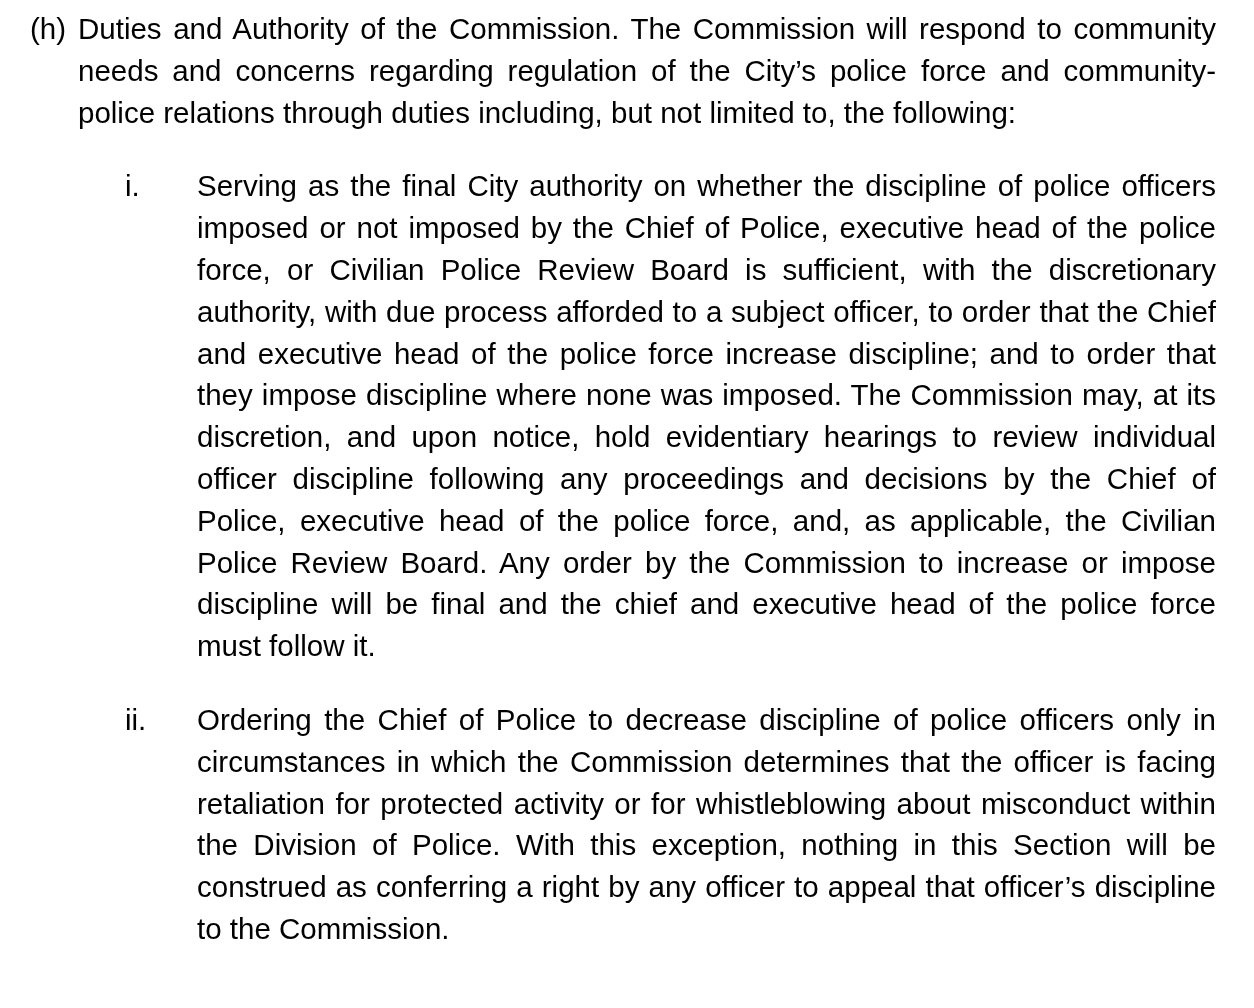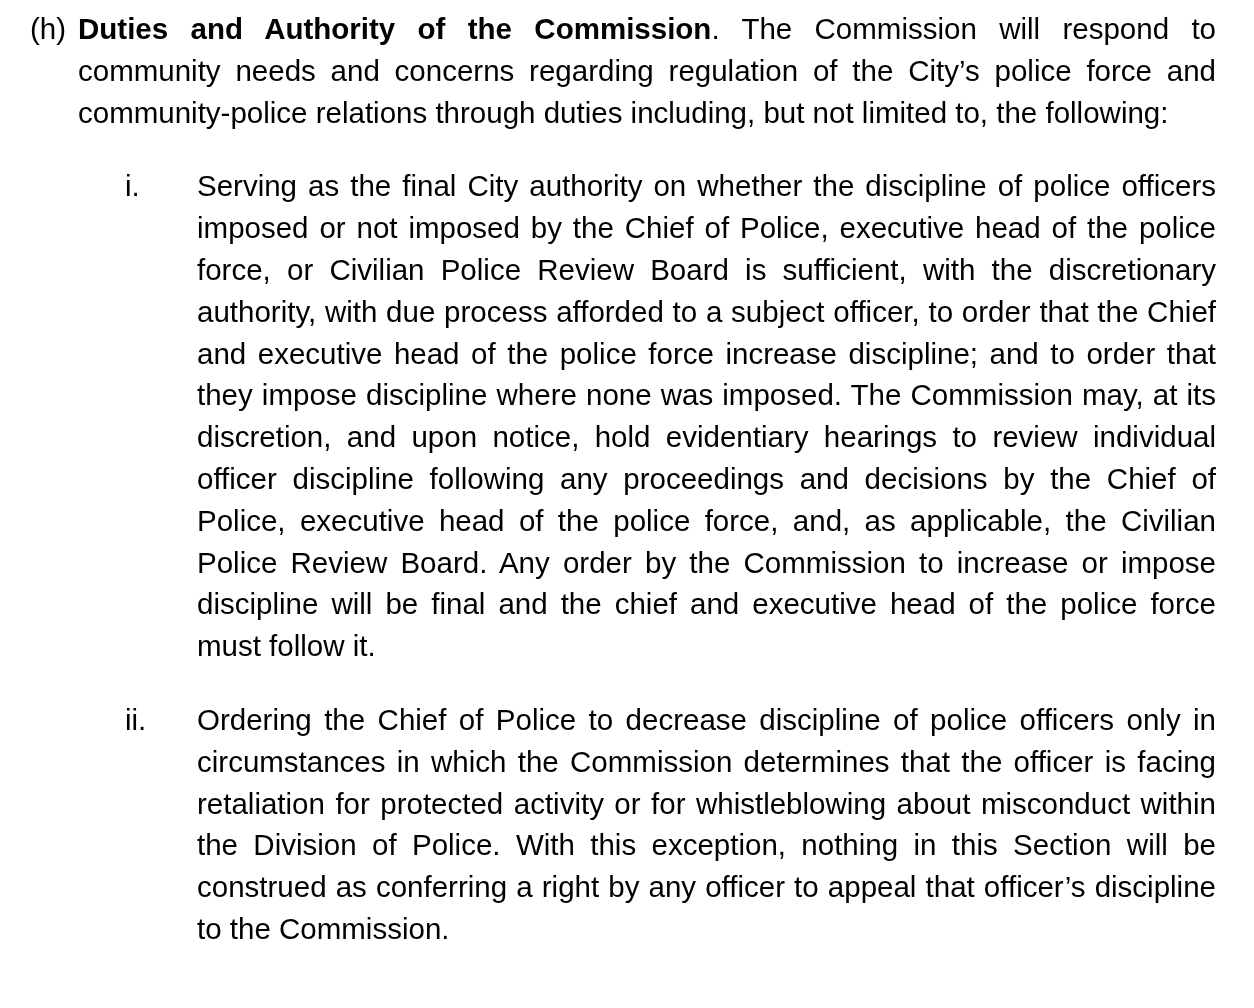--- a/index.html
+++ b/index.html
@@ -28,21 +28,21 @@
       padding-left: 48px;
       text-align: justify;
       text-align-last: left;
     }
     .section-marker {
       position: absolute;
       left: 0;
       top: 0;
     }
     .section-title {
-      font-weight: bold;
+      font-weight: normal;
     }
     .items {
       margin-top: 32px;
     }
     .item {
       position: relative;
       padding-left: 167px;
       text-align: justify;
       text-align-last: left;
       margin-bottom: 32px;

